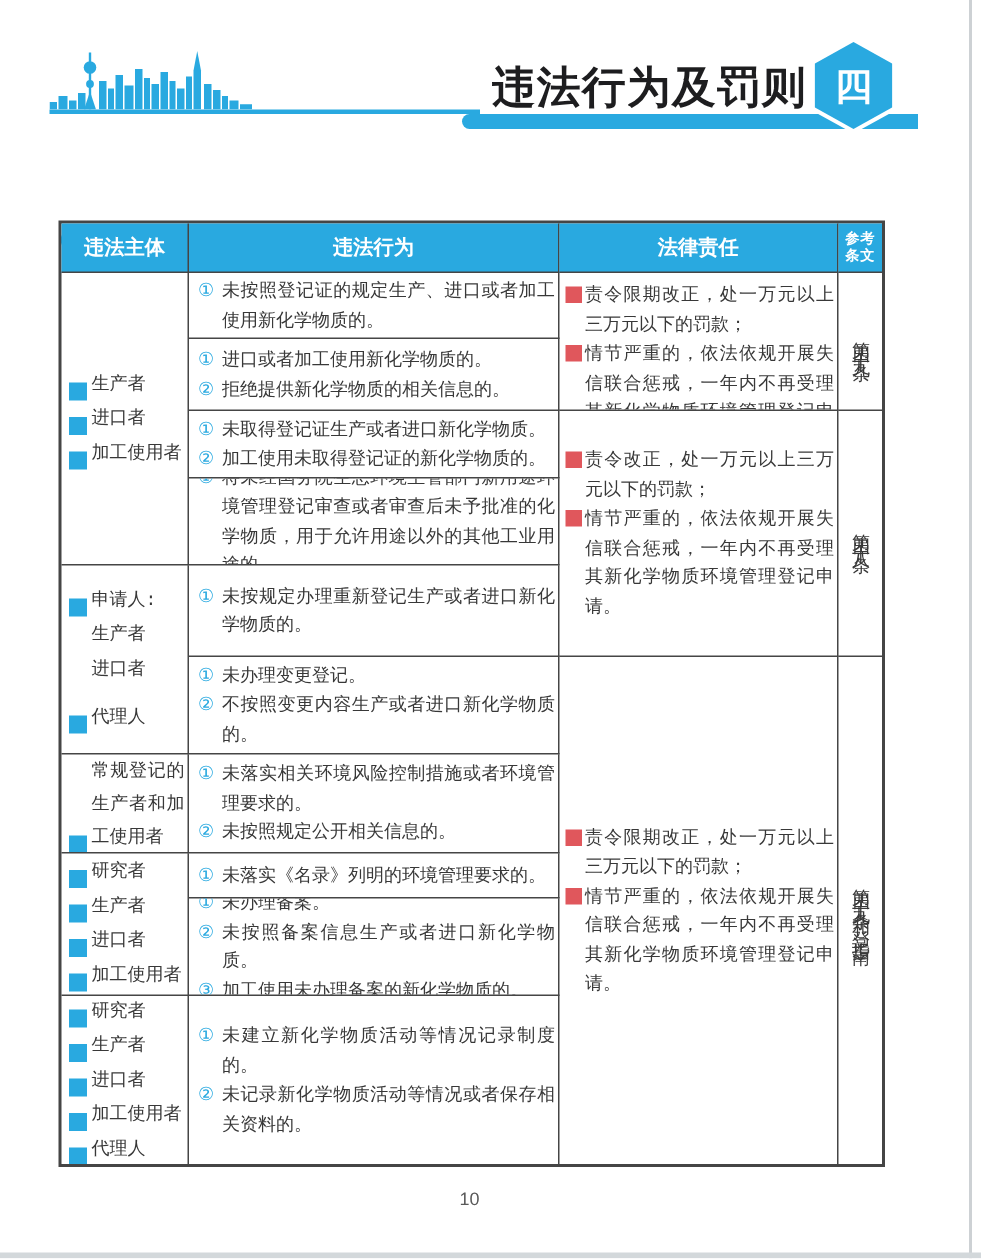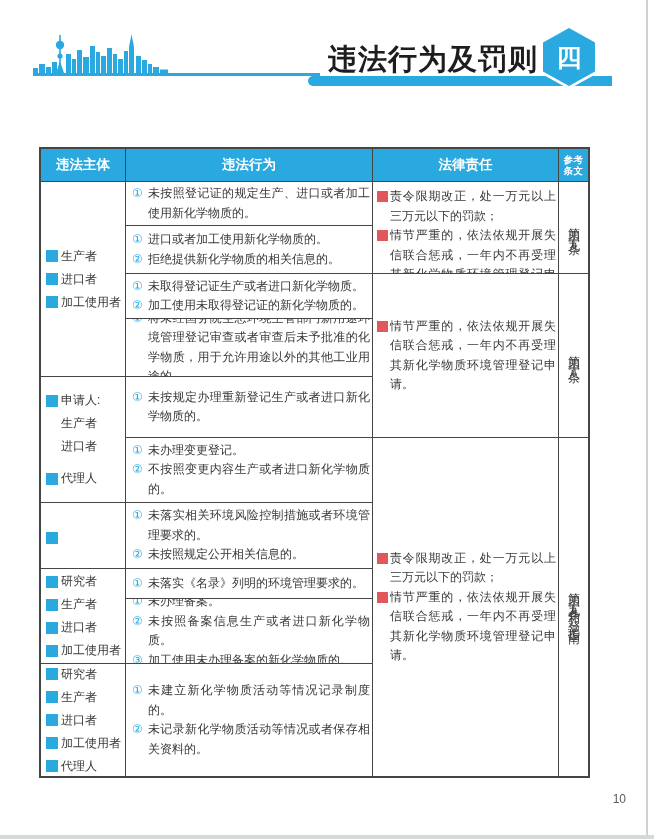--- a/index.html
+++ b/index.html
@@ -37,21 +37,21 @@
        border:2px solid #454545;}
   .cell{border-right:1.5px solid #454545;border-bottom:1.5px solid #454545;box-sizing:border-box;
         overflow:hidden;}
   .no-r{border-right:none;} .no-b{border-bottom:none;}
   .hd{background:#29A9E0;color:#ffffff;font-weight:bold;font-size:13.5px;
       display:flex;align-items:center;justify-content:center;text-align:center;}
   .hd-ref{font-size:9.5px;line-height:1.2;letter-spacing:0.5px;}
 
   
   .subj{display:flex;flex-direction:column;justify-content:center;padding:3px 2px 3px 5px;font-size:12px;}
-  .subj-item{display:flex;align-items:flex-start;line-height:21px;margin:1px 0;}
+  .subj-item{display:flex;align-items:flex-end;line-height:21px;margin:1px 0;font-family:Liberation Mono, monospace;}
   .bsq{flex:0 0 12px;width:12px;height:12px;background:#29A9E0;margin:4.5px 3px 0 0;}
   .nosq{flex:0 0 12px;width:12px;height:12px;margin:4.5px 3px 0 0;}
   .gap{margin-top:10px;}
   .wrapped{width:62px;line-height:22px;text-align:justify;}
 
   
   .acts{display:flex;flex-direction:column;justify-content:center;padding:2px 2px 2px 6px;font-size:12px;}
   .act-item{display:flex;align-items:flex-start;}
   .num{flex:0 0 16px;color:#29A9E0;font-size:12px;line-height:19.5px;}
   .act-text{width:228px;line-height:19.5px;text-align:justify;}
@@ -61,21 +61,21 @@
   .liab.top{justify-content:flex-start;padding-top:5px;}
   .liab.mid{justify-content:center;}
   .li-item{display:flex;align-items:flex-start;}
   .rsq{flex:0 0 11px;width:11px;height:11px;background:#E0575C;margin:4px 2px 0 0;}
   .li-text{width:168px;line-height:19.5px;text-align:justify;}
 
   
   .refc{display:flex;align-items:center;justify-content:center;}
   .vtext{writing-mode:vertical-rl;font-size:12px;letter-spacing:4px;line-height:29px;color:#383838;}
 
-  .pageno{position:absolute;left:0;right:28px;top:792px;text-align:right;font-size:12px;color:#5a5a5a;}
+  .pageno{position:absolute;left:0;right:28px;top:792px;text-align:center;font-size:12px;color:#5a5a5a;}
 </style>
 </head>
 <body>
 
 <div class="page">
   <div class="edge-right"></div>
   <div class="edge-bottom"></div>
 
   <svg class="skyline" viewBox="0 0 178 40">
     <g fill="#29A9E0">
@@ -158,20 +158,21 @@
           <span>进口者</span>
         </div>
       <div class="subj-item gap">
           <span class="bsq"></span>
           <span>代理人</span>
         </div>
     </div>
     <div class="cell subj" style="grid-row:8/9;grid-column:1">
       <div class="subj-item">
           <span class="bsq"></span>
+          <span class="wrapped">常规登记的生产者和加工使用者</span>
         </div>
     </div>
     <div class="cell subj" style="grid-row:9/11;grid-column:1">
       <div class="subj-item">
           <span class="bsq"></span>
           <span>研究者</span>
         </div>
       <div class="subj-item">
           <span class="bsq"></span>
           <span>生产者</span>
@@ -303,20 +304,24 @@
           <div class="li-text">责令限期改正，处一万元以上三万元以下的罚款；</div>
         </div>
       <div class="li-item">
           <span class="rsq"></span>
           <div class="li-text">情节严重的，依法依规开展失信联合惩戒，一年内不再受理其新化学物质环境管理登记申请。</div>
         </div>
     </div>
     <div class="cell liab mid" style="grid-row:4/7;grid-column:3">
       <div class="li-item">
           <span class="rsq"></span>
+          <div class="li-text">责令改正，处一万元以上三万元以下的罚款；</div>
+        </div>
+      <div class="li-item">
+          <span class="rsq"></span>
           <div class="li-text">情节严重的，依法依规开展失信联合惩戒，一年内不再受理其新化学物质环境管理登记申请。</div>
         </div>
     </div>
     <div class="cell liab mid no-b" style="grid-row:7/12;grid-column:3">
       <div class="li-item">
           <span class="rsq"></span>
           <div class="li-text">责令限期改正，处一万元以上三万元以下的罚款；</div>
         </div>
       <div class="li-item">
           <span class="rsq"></span>

